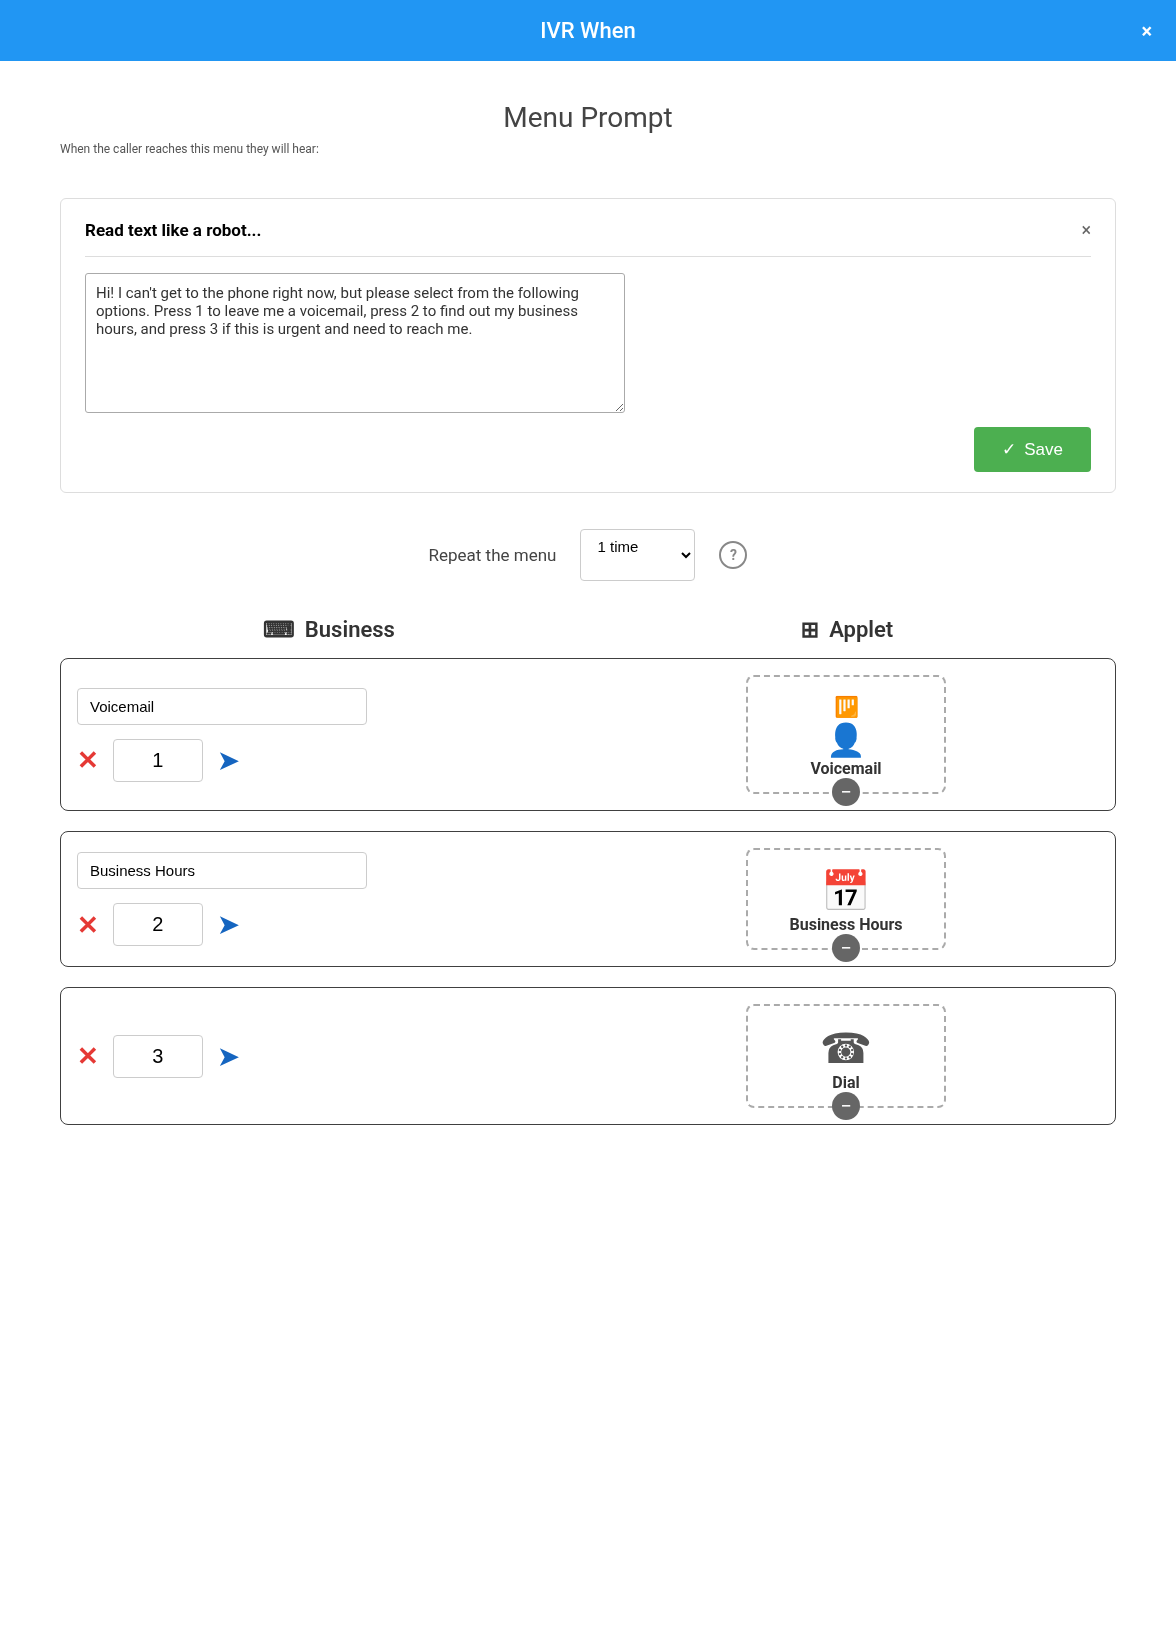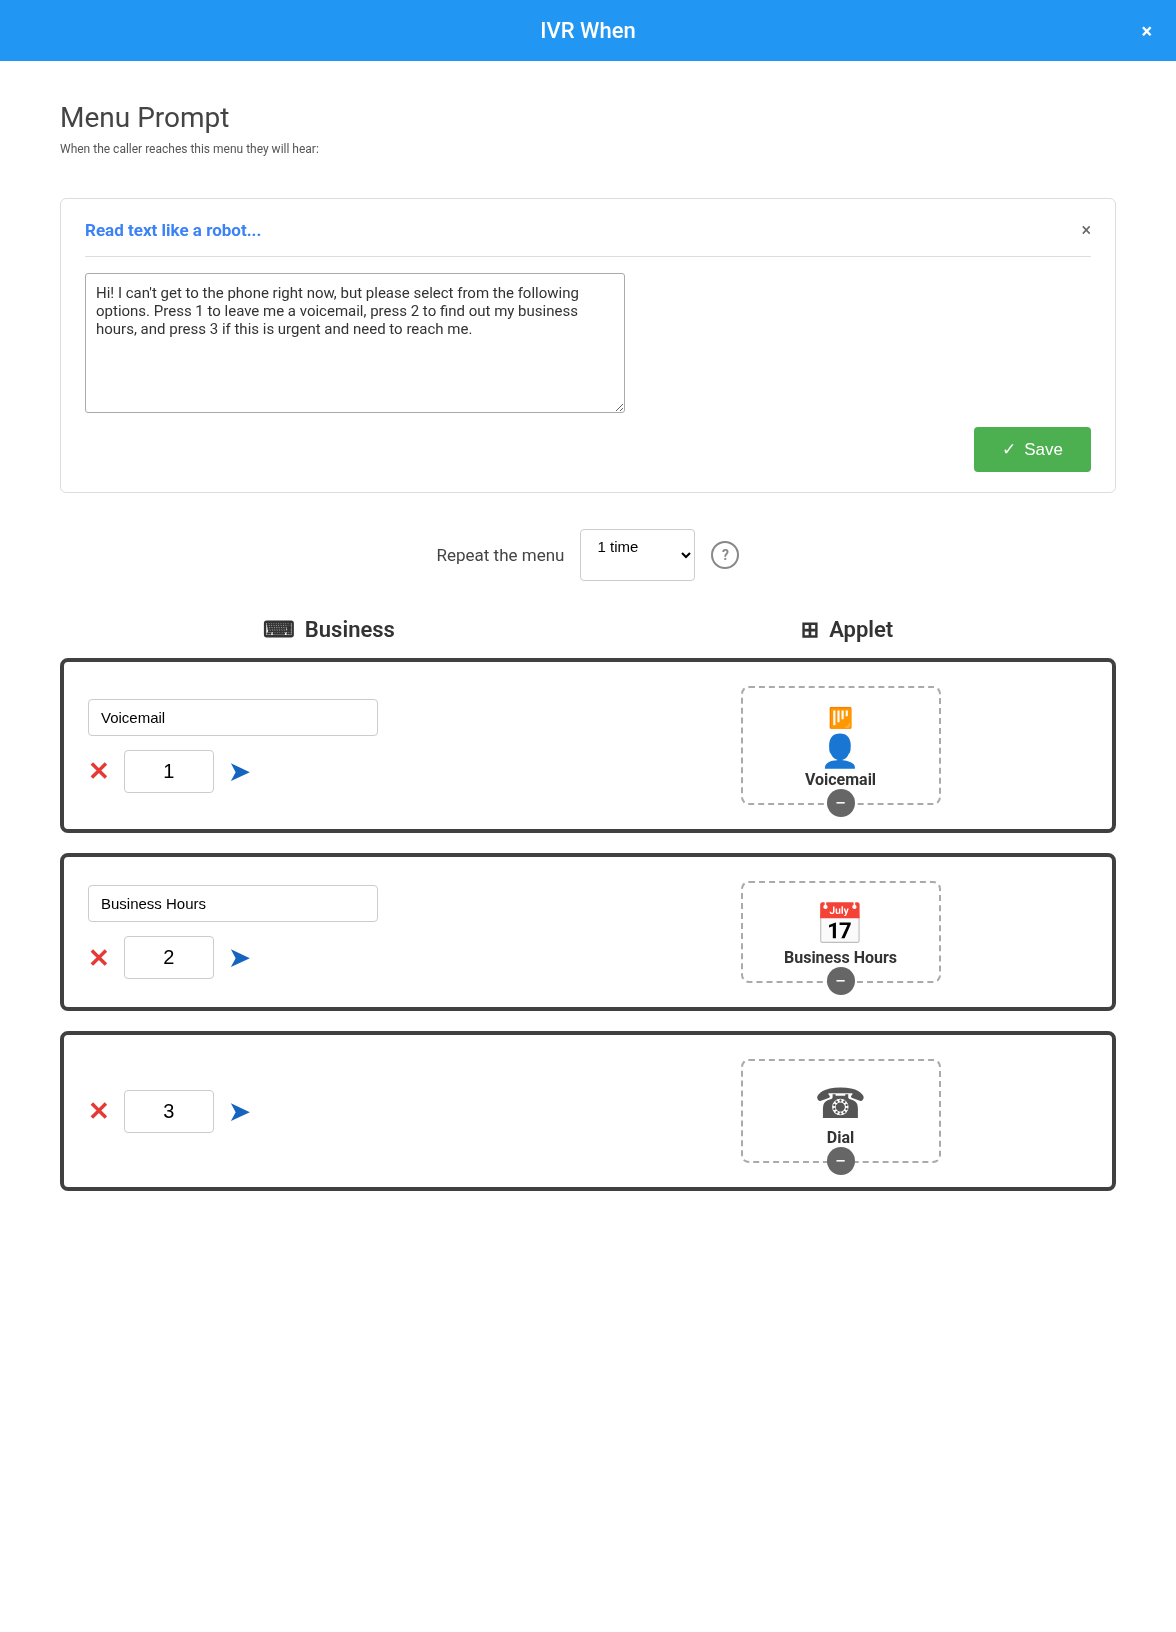--- a/index.html
+++ b/index.html
@@ -36,20 +36,21 @@
       font-weight: bold;
     }
 
     .content {
       padding: 40px 60px;
       background: white;
       min-height: calc(1632px - 60px);
     }
 
     .section-title {
+      text-align: center;
       font-size: 28px;
       font-weight: 400;
       color: #444;
       margin-bottom: 8px;
     }
     .section-subtitle {
       text-align: left;
       font-size: 12px;
       color: #555;
       margin-bottom: 42px;
@@ -66,21 +67,21 @@
       display: flex;
       justify-content: space-between;
       align-items: center;
       padding-bottom: 16px;
       border-bottom: 1px solid #ddd;
       margin-bottom: 16px;
     }
     .prompt-card-label {
       font-size: 17px;
       font-weight: 700;
-      color: #3b82f6;
+      color: #000000;
     }
     .prompt-card-close {
       font-size: 18px;
       color: #666;
       cursor: pointer;
     }
     .prompt-textarea {
       width: 540px;
       height: 140px;
       border: 1px solid #aaa;
@@ -107,21 +108,21 @@
       cursor: pointer;
       display: flex;
       align-items: center;
       gap: 8px;
     }
 
     .repeat-row {
       display: flex;
       align-items: center;
       justify-content: center;
-      gap: 16px;
+      gap: 24px;
       margin-bottom: 36px;
     }
     .repeat-label {
       font-size: 17px;
       color: #444;
     }
     .repeat-select {
       border: 1px solid #ccc;
       border-radius: 4px;
       padding: 7px 32px 24px 12px;
@@ -155,23 +156,23 @@
       font-size: 22px;
       font-weight: 600;
       color: #333;
       display: flex;
       align-items: center;
       justify-content: center;
       gap: 10px;
     }
 
     .keypress-row {
-      border: 4px solid #404040;
+      border: 1px solid #404040;
       border-radius: 8px;
-      padding: 24px;
+      padding: 16px;
       margin-bottom: 20px;
       background: white;
       display: grid;
       grid-template-columns: 1fr 1fr;
       align-items: center;
       gap: 10px;
     }
 
     .keypress-left {
       display: flex;

